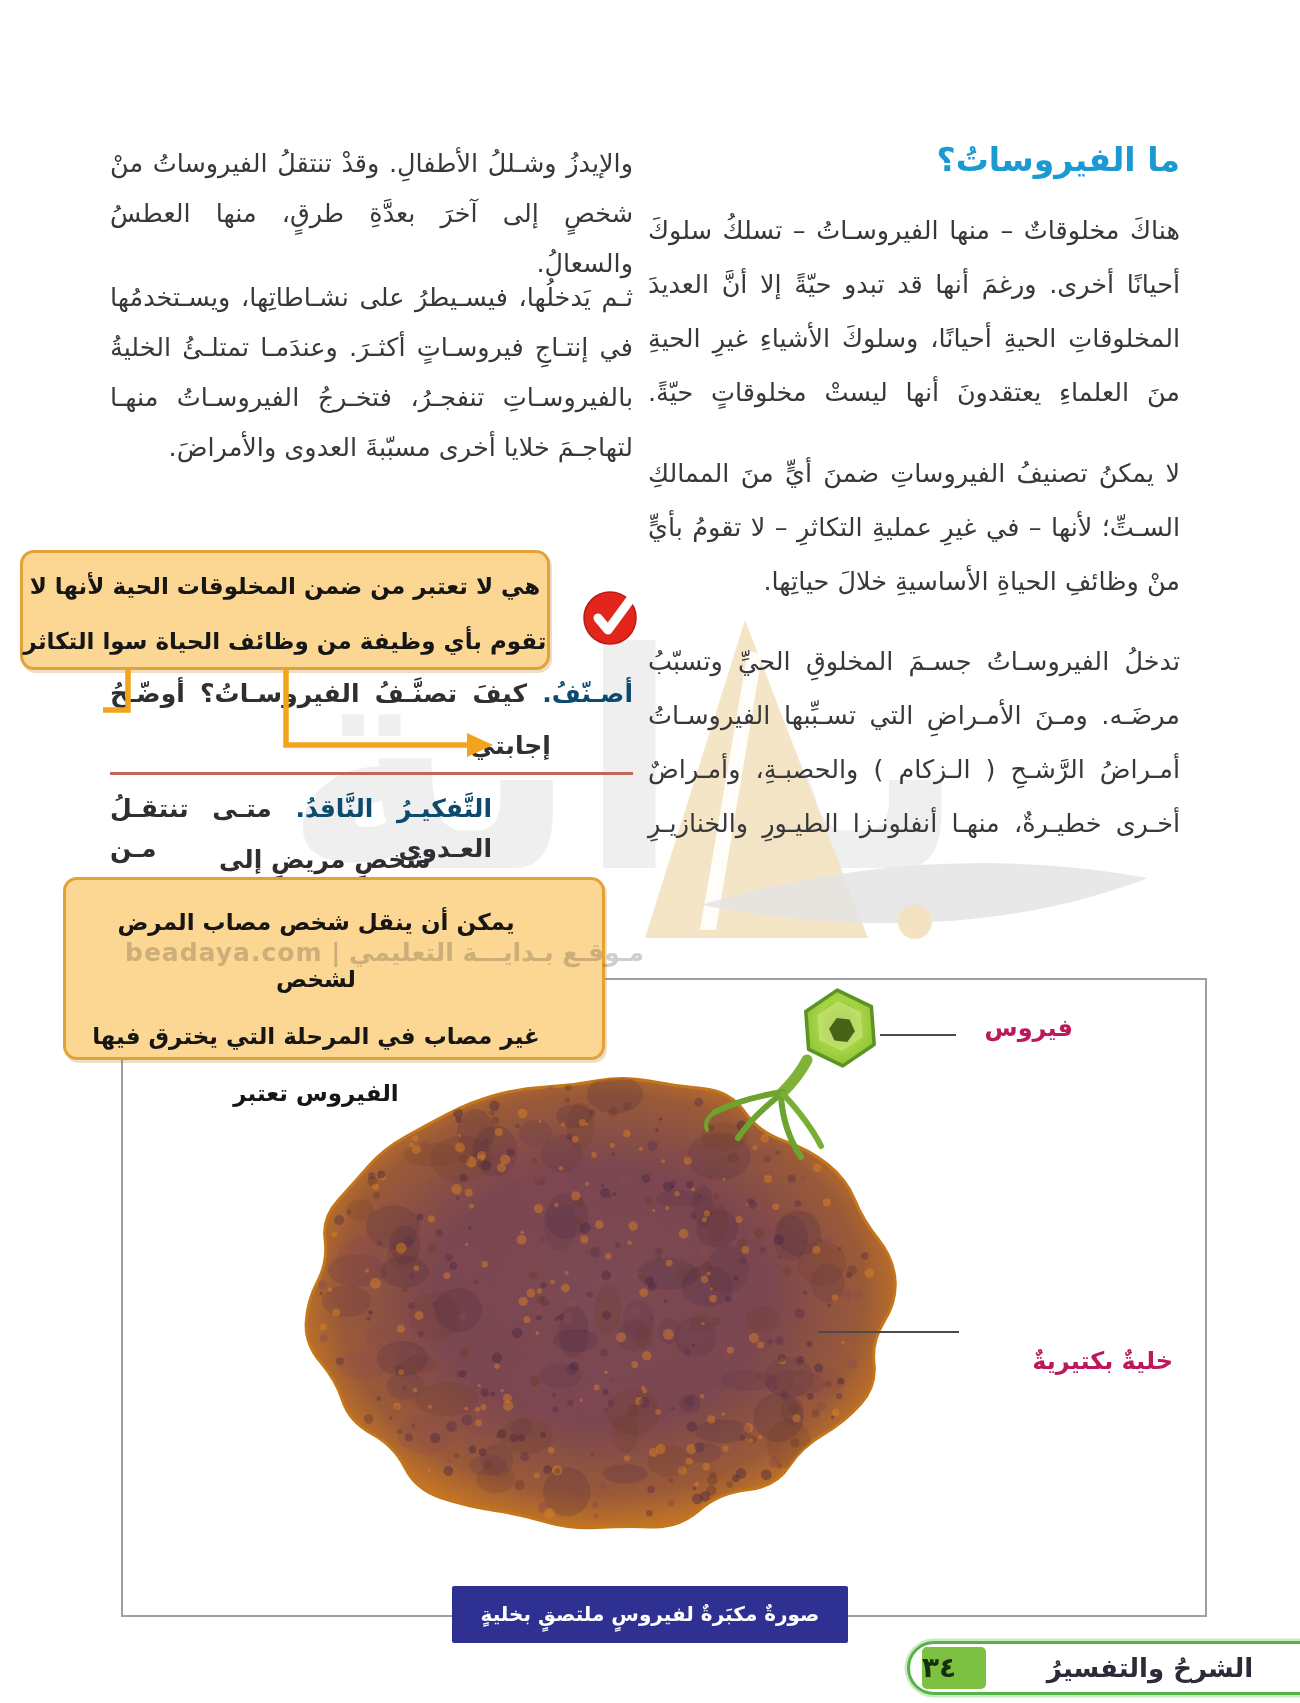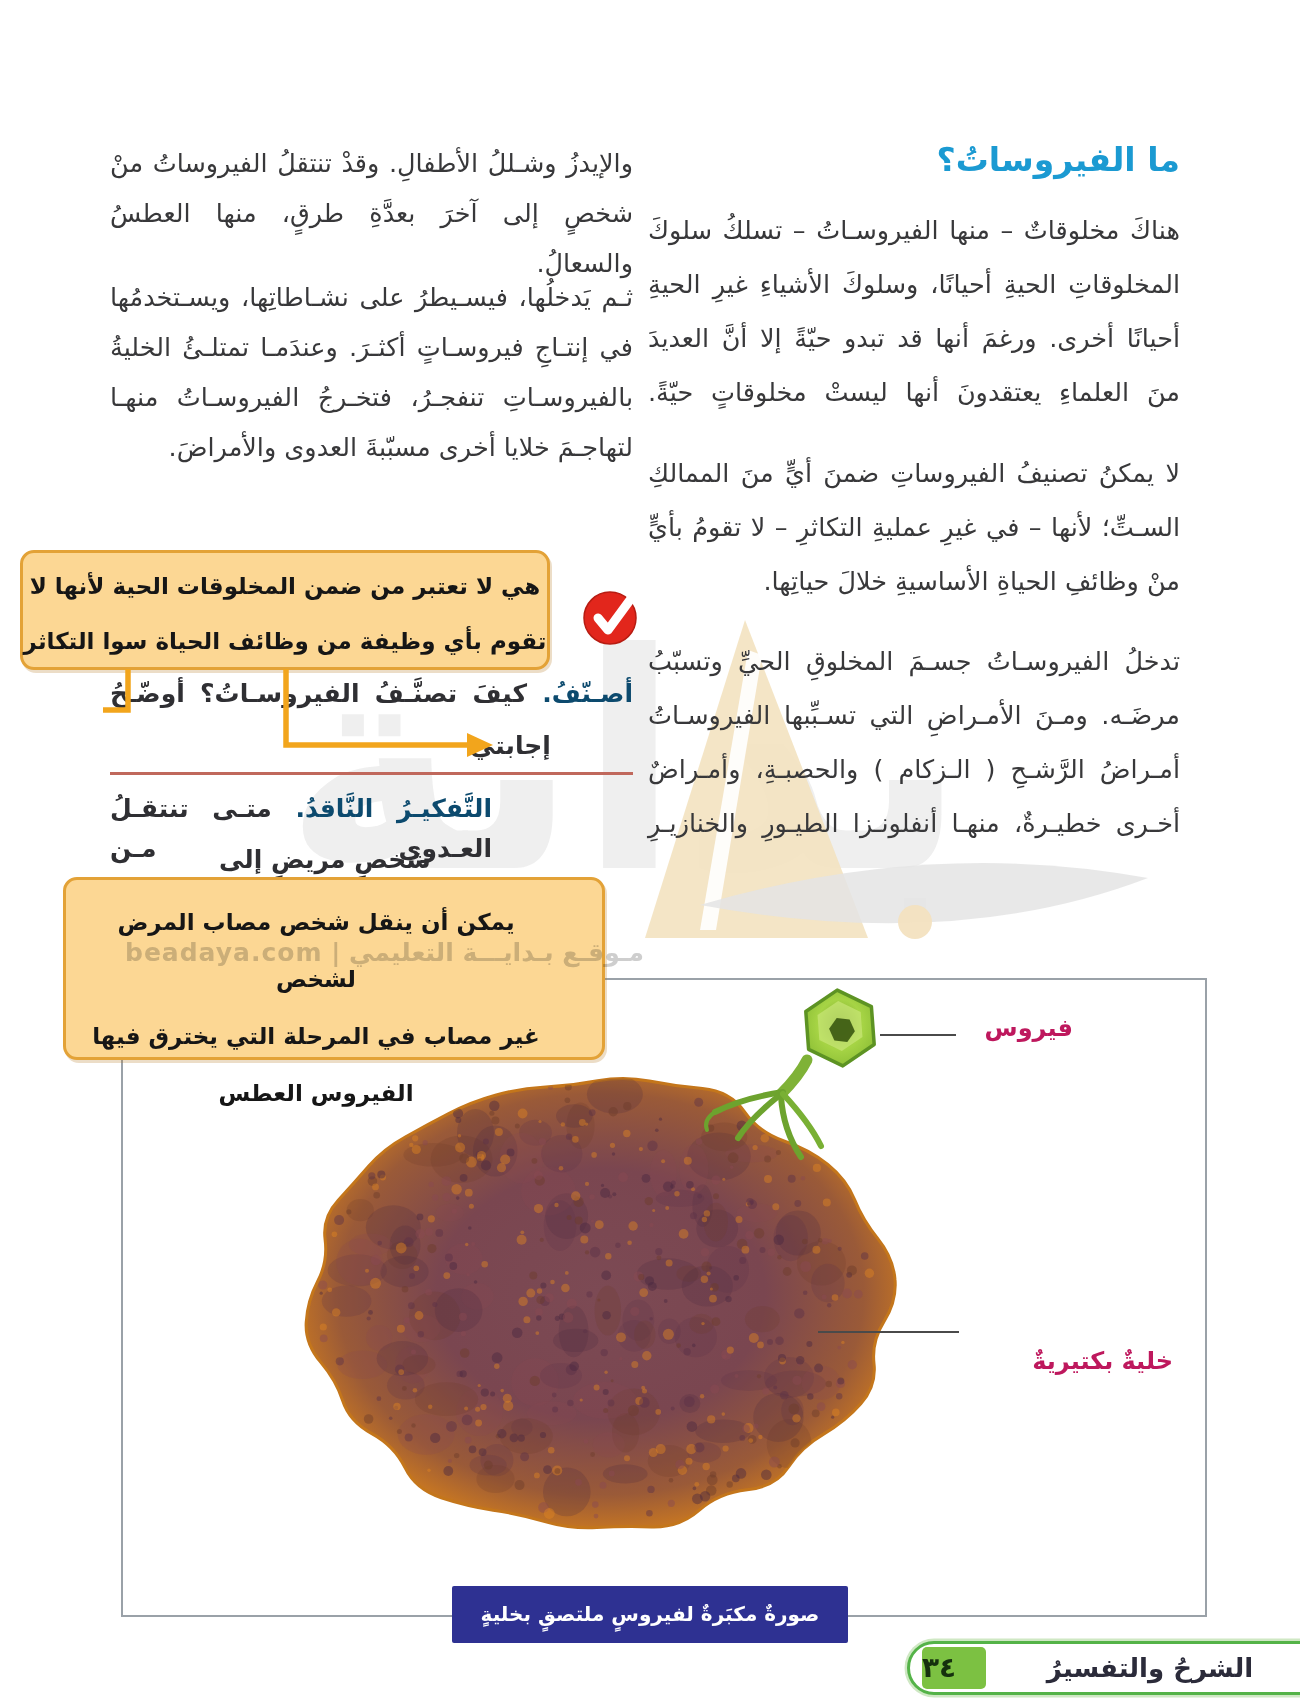--- a/index.html
+++ b/index.html
@@ -68,22 +68,22 @@
     <path d="M748 650 L700 930 L716 930 L762 655 Z" fill="#ffffff" opacity="0.9"></path>
     <path d="M700 905 Q930 838 1148 878 Q955 952 700 905 Z" fill="#e4e4e4" opacity="0.85"></path>
     <circle cx="915" cy="922" r="17" fill="#f3e2c0" opacity="0.95"></circle>
   </svg>
   <div class="wm-line">مـوقـع بـدايـــة التعليمي | beadaya.com</div>
 
   <div class="heading">ما الفيروساتُ؟</div>
 
   <div class="col" style="right:120px;top:203px;width:532px;">
     <div class="ln j">هناكَ مخلوقاتٌ – منها الفيروسـاتُ – تسلكُ سلوكَ</div>
+    <div class="ln j">أحيانًا أخرى. ورغمَ أنها قد تبدو حيّةً إلا أنَّ العديدَ</div>
     <div class="ln j">المخلوقاتِ الحيةِ أحيانًا، وسلوكَ الأشياءِ غيرِ الحيةِ</div>
-    <div class="ln j">أحيانًا أخرى. ورغمَ أنها قد تبدو حيّةً إلا أنَّ العديدَ</div>
     <div class="ln j">منَ العلماءِ يعتقدونَ أنها ليستْ مخلوقاتٍ حيّةً.</div>
   </div>
 
   <div class="col" style="right:120px;top:446px;width:532px;">
     <div class="ln j">لا يمكنُ تصنيفُ الفيروساتِ ضمنَ أيٍّ منَ الممالكِ</div>
     <div class="ln j">السـتِّ؛ لأنها – في غيرِ عمليةِ التكاثرِ – لا تقومُ بأيٍّ</div>
     <div class="ln r">منْ وظائفِ الحياةِ الأساسيةِ خلالَ حياتِها.</div>
   </div>
 
   <div class="col" style="right:120px;top:634px;width:532px;">
@@ -133,21 +133,21 @@
 
   <div class="qline" style="left:110px;top:789px;width:382px;text-align:justify;text-align-last:justify;">
     <span class="kw">التَّفكيـرُ النَّاقدُ.</span>
     <span>متـى تنتقـلُ العـدوى مـن</span>
   </div>
   <div class="qline" style="left:200px;top:840px;width:250px;text-align:center;">شخصٍ مريضٍ إلى شخصٍ آخرَ؟</div>
 
   <div class="note note2">
     <div>يمكن أن ينقل شخص مصاب المرض لشخص</div>
     <div>غير مصاب في المرحلة التي يخترق فيها</div>
-    <div>الفيروس العطس</div>
+    <div>الفيروس تعتبر</div>
   </div>
 
   <div class="fig-frame"></div>
   <svg class="fig-art" id="figArt" width="1082" height="635" viewBox="0 0 1082 635">
     <defs>
       <radialGradient id="cellGrad" cx="50%" cy="48%" r="62%">
         <stop offset="0%" stop-color="#7c4a54"></stop>
         <stop offset="45%" stop-color="#7a4650"></stop>
         <stop offset="72%" stop-color="#9a5a38"></stop>
         <stop offset="88%" stop-color="#d07c1e"></stop>

